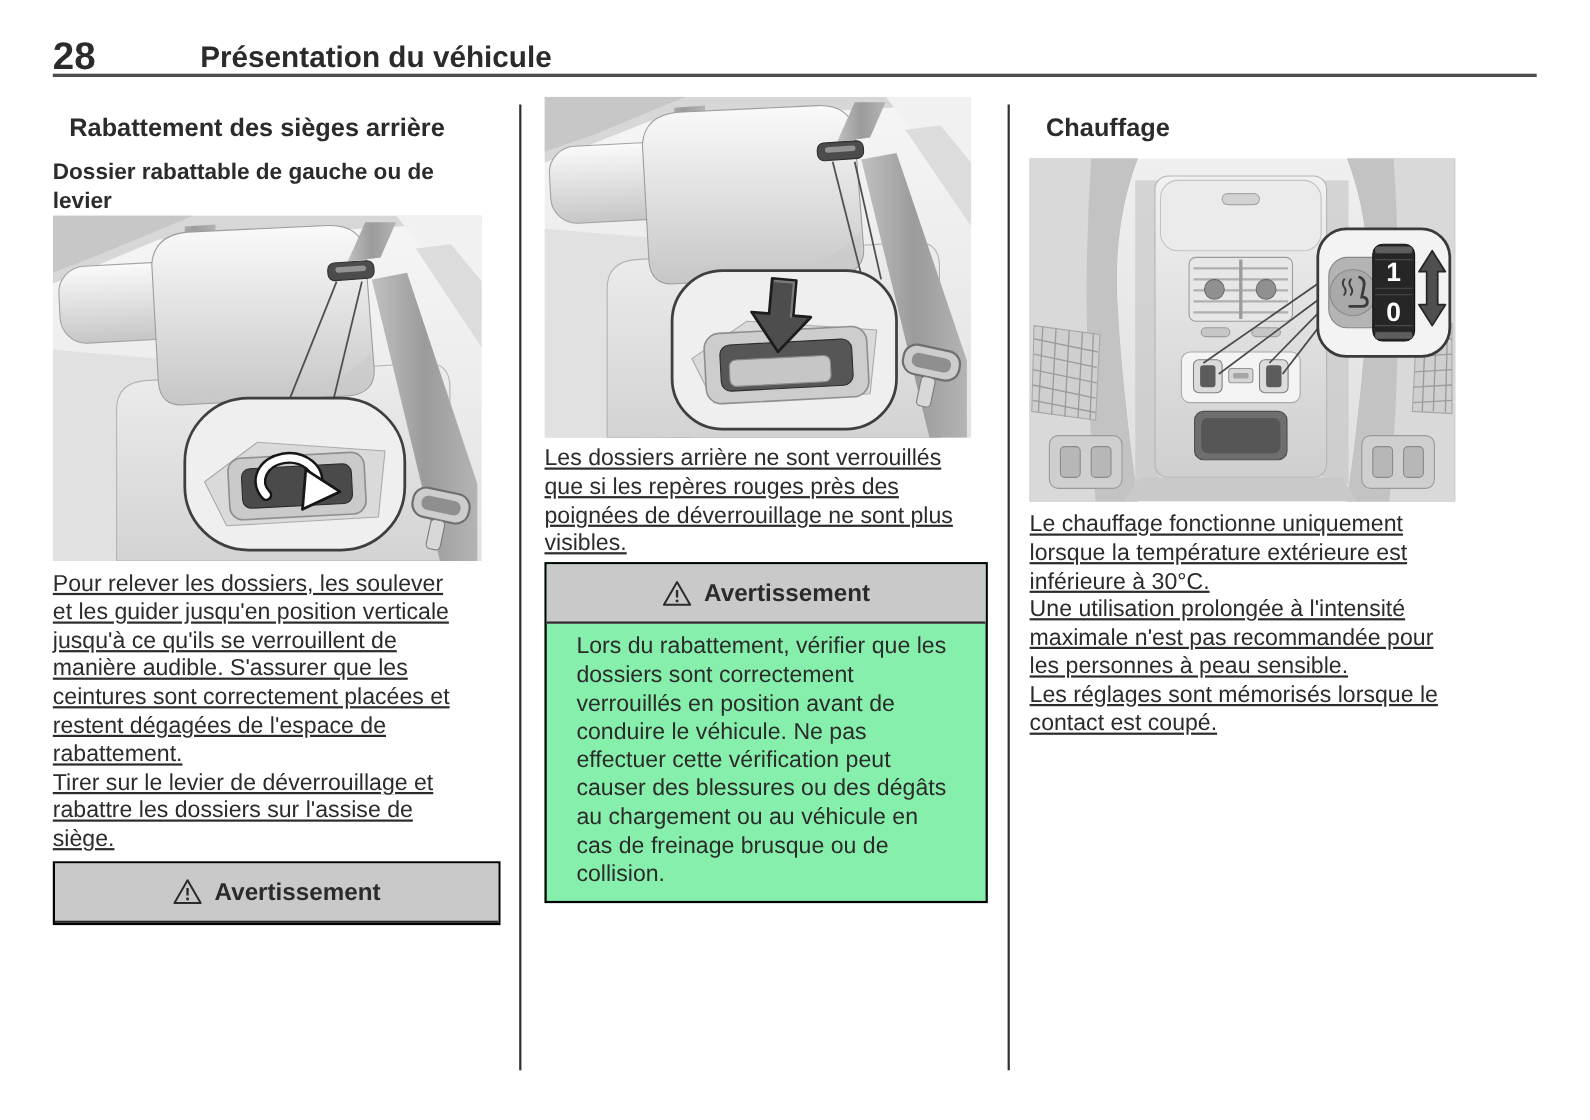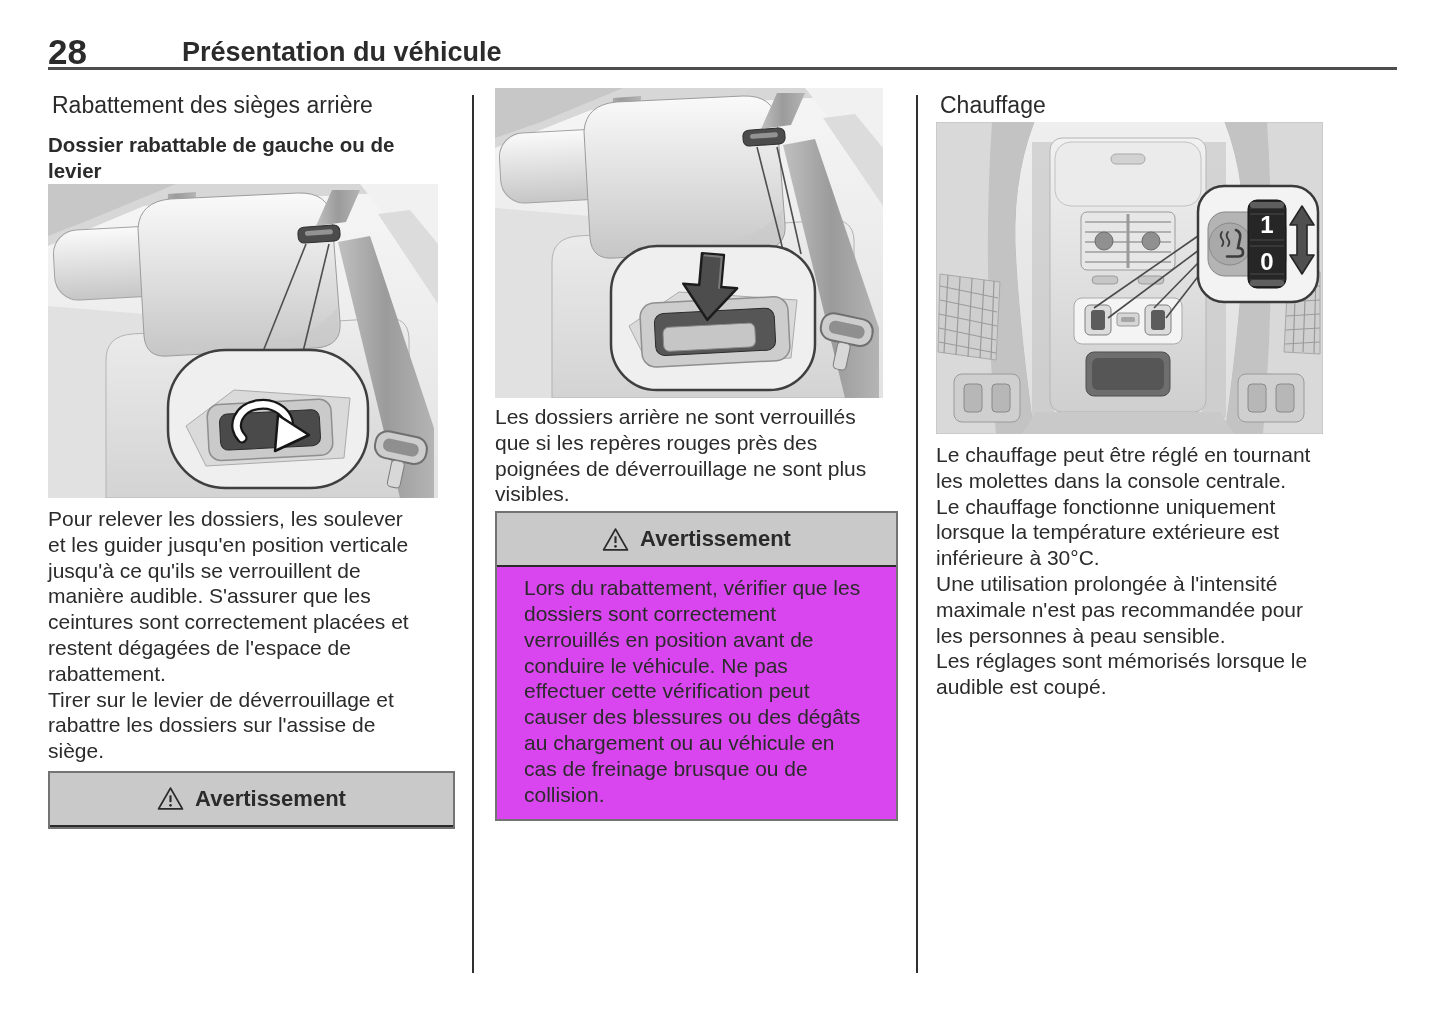--- a/index.html
+++ b/index.html
@@ -19,38 +19,38 @@
   
   .columns{position:absolute;left:48px;top:88px;display:flex;align-items:flex-start;}
   .col{flex:none;}
   .col1{width:407px;}
   .col2{width:402px;}
   .col3{width:407px;}
   .vdiv{flex:none;width:2px;height:878px;background:#2f2f2f;margin-top:7px;}
   .vdiv.d1{margin-left:17px;margin-right:21px;}
   .vdiv.d2{margin-left:19px;margin-right:18px;}
 
-  h2.sect{margin:4px;font-size:23px;font-weight:normal;line-height:26px;}
+  h2.sect{margin:15px;font-size:23px;font-weight:bold;line-height:26px;}
   h3.subsect{margin:14px 0 0;font-size:20.5px;font-weight:bold;line-height:26px;width:375px;}
 
-  p.body{margin:0;font-size:21px;line-height:25.8px;}
+  p.body{margin:0;font-size:21px;line-height:25.8px;text-decoration:underline;}
   .col1 p.body{width:375px;}
   .col2 p.body{width:385px;}
   .col3 p.body{width:385px;}
   .col1 .paras{margin-top:8px;}
   .col2 .paras{margin-top:6px;}
   .col3 .paras{margin-top:8px;}
 
   figure.fig{margin:0;line-height:0;}
   .fig1{margin-top:16px;margin-left:7px;}
   .fig2{margin-top:7px;margin-left:7px;}
   .fig3{margin-top:13px;margin-left:5px;}
 
   
-  .warning{border:2px solid #737373;background:#d946ef;}
+  .warning{border:2px solid #000000;background:#86efac;}
   .col1 .warning{margin-top:7px;width:403px;}
   .col2 .warning{margin-top:4px;width:399px;}
   .warn-head{
     background:#c9c9c9;border-bottom:2px solid #2b2b2b;height:52px;
     display:flex;align-items:center;justify-content:center;gap:11px;
     font-size:22px;font-weight:bold;
   }
   .warn-head svg{display:block;}
   .warn-body{padding:8px 27px 12px;font-size:21px;line-height:25.8px;}
 </style>
@@ -345,21 +345,20 @@
               <text x="331" y="148" text-anchor="middle" font-size="24" font-weight="bold" fill="#ffffff">0</text>
             </g>
             <g>
               <path d="M366,84 L378,103 L371,103 L371,133 L378,133 L366,152 L354,133 L361,133 L361,103 L354,103 Z" fill="#4f4f4f" stroke="#262626" stroke-width="1.6" stroke-linejoin="round"></path>
             </g>
           </g>
         </svg>
       </figure>
 
       <div class="paras">
-        <p class="body">Le chauffage peut être réglé en tournant les molettes dans la console centrale.</p>
         <p class="body">Le chauffage fonctionne uniquement lorsque la température extérieure est inférieure à 30°C.</p>
         <p class="body">Une utilisation prolongée à l'intensité maximale n'est pas recommandée pour les personnes à peau sensible.</p>
-        <p class="body">Les réglages sont mémorisés lorsque le audible est coupé.</p>
+        <p class="body">Les réglages sont mémorisés lorsque le contact est coupé.</p>
       </div>
     </section>
 
   </div>
 </div>
 
 </body></html>

